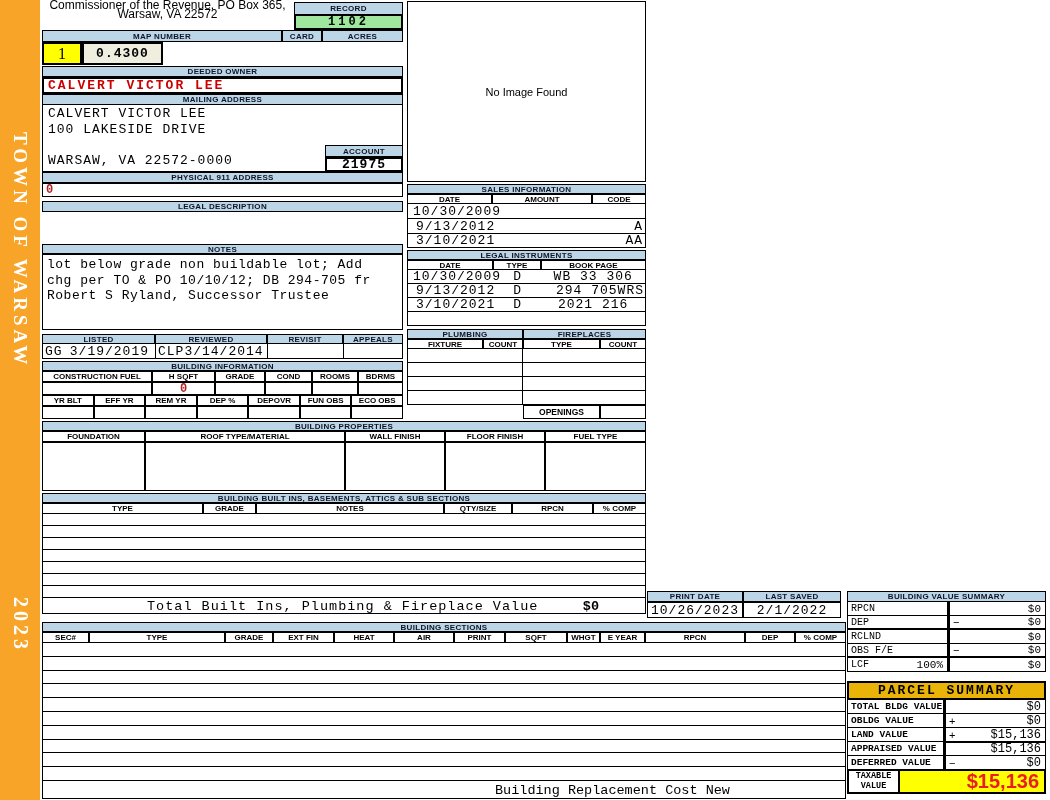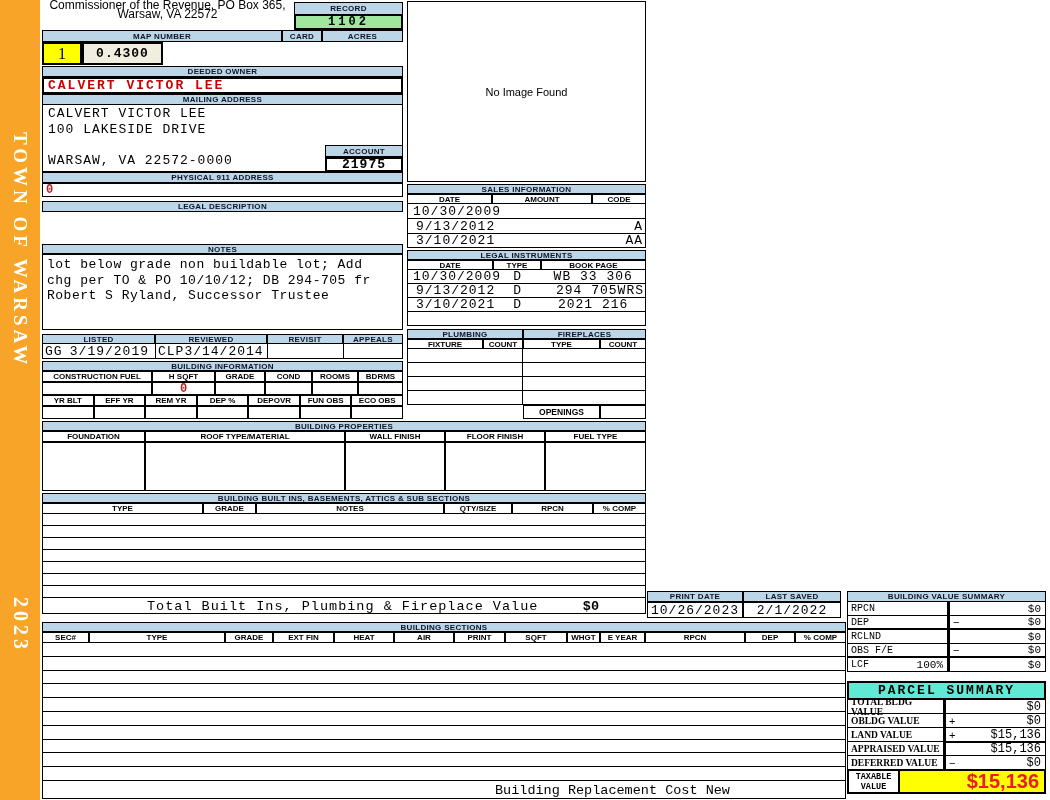--- a/index.html
+++ b/index.html
@@ -19,21 +19,21 @@
   .cell{border:1px solid #000}
   .sidebar{position:absolute;left:0;top:0;width:40px;height:800px;background:#F7A428}
   .vtext{position:absolute;left:0;width:40px;writing-mode:vertical-rl;display:flex;align-items:center;justify-content:center;
          color:#fff;font-family:"Liberation Serif","DejaVu Serif",serif;font-weight:bold;letter-spacing:4px}
   .datatxt{font-family:"Liberation Mono","DejaVu Sans Mono",monospace;font-size:13px;letter-spacing:1px}
   .red0{color:#B22222;font-weight:bold}
   .bvslabel{width:101px;border:1px solid #000;border-top:none;display:flex;align-items:center;
             font-family:"Liberation Mono","DejaVu Sans Mono",monospace;font-size:10px;padding-left:3px;justify-content:space-between}
   .bvsval{width:98px;border:1px solid #000;border-left:2px solid #000;border-top:none;display:flex;align-items:center}
   .pslabel{width:97px;border:1px solid #000;border-top:none;display:flex;align-items:center;
-           font-family:Liberation Serif, serif;font-size:9.5px;font-weight:bold;padding-left:3px}
+           font-family:Liberation Mono, monospace;font-size:9.5px;font-weight:bold;padding-left:3px}
   .psval{width:102px;border:1px solid #000;border-left:2px solid #000;border-top:none;display:flex;align-items:center}
   .op{font-size:11px;padding-left:3px}
   .val{margin-left:auto;padding-right:4px;font-family:"Liberation Mono","DejaVu Sans Mono",monospace}
   .thick>div{border-bottom-width:2px}
 </style>
 </head>
 <body>
 
 <div class="page">
 
@@ -364,21 +364,21 @@
         <div style="height:13.8px;border:1px solid #000;border-top:none"></div>
         <div style="height:13.8px;border:1px solid #000;border-top:none"></div>
         <div style="height:13.8px;border:1px solid #000;border-top:none"></div>
       </div>
     <div style="height:18px;border:1px solid #000;border-top:none;position:relative">
       <span class="mono" style="position:absolute;left:452px;top:2px;font-size:13.5px">Building Replacement Cost New</span>
     </div>
   </div>
 
   <div class="abs" style="left:847px;top:681px;width:199px">
-    <div class="mono" style="height:19px;background:#5eead4;border:2px solid #000;font-size:13px;font-weight:bold;letter-spacing:2px;display:flex;align-items:center;justify-content:center">PARCEL SUMMARY</div>
+    <div class="mono" style="height:19px;background:#eab308;border:2px solid #000;font-size:13px;font-weight:bold;letter-spacing:2px;display:flex;align-items:center;justify-content:center">PARCEL SUMMARY</div>
     <div class="row" style="height:14px">
       <div class="pslabel">TOTAL BLDG VALUE</div>
       <div class="psval">
           <span class="op"></span>
           <span class="val" style="font-size:12px">$0</span>
         </div>
     </div>
     <div class="row" style="height:14px">
       <div class="pslabel">OBLDG VALUE</div>
       <div class="psval">
@@ -401,21 +401,21 @@
         </div>
     </div>
     <div class="row" style="height:14px">
       <div class="pslabel">DEFERRED VALUE</div>
       <div class="psval">
           <span class="op">−</span>
           <span class="val" style="font-size:12px">$0</span>
         </div>
     </div>
     <div class="row" style="height:24px">
-      <div style="width:53px;border:2px solid #000;border-top-width:1px;display:flex;flex-direction:column;align-items:center;justify-content:center;font:bold 8.5px 'Liberation Mono','DejaVu Sans Mono',monospace">
+      <div style="width:53px;border:2px solid #000;border-top-width:1px;display:flex;flex-direction:column;align-items:center;font:bold 8.5px 'Liberation Mono','DejaVu Sans Mono',monospace">
         <span>TAXABLE</span>
         <span>VALUE</span>
       </div>
       <div style="flex:1;background:#FFFF00;border:2px solid #000;border-top-width:1px;border-left:none;display:flex;align-items:center;justify-content:flex-end;padding-right:5px;color:#EC1C24;font-weight:bold;font-size:20px">$15,136</div>
     </div>
   </div>
 
 </div>
 
 </body></html>

